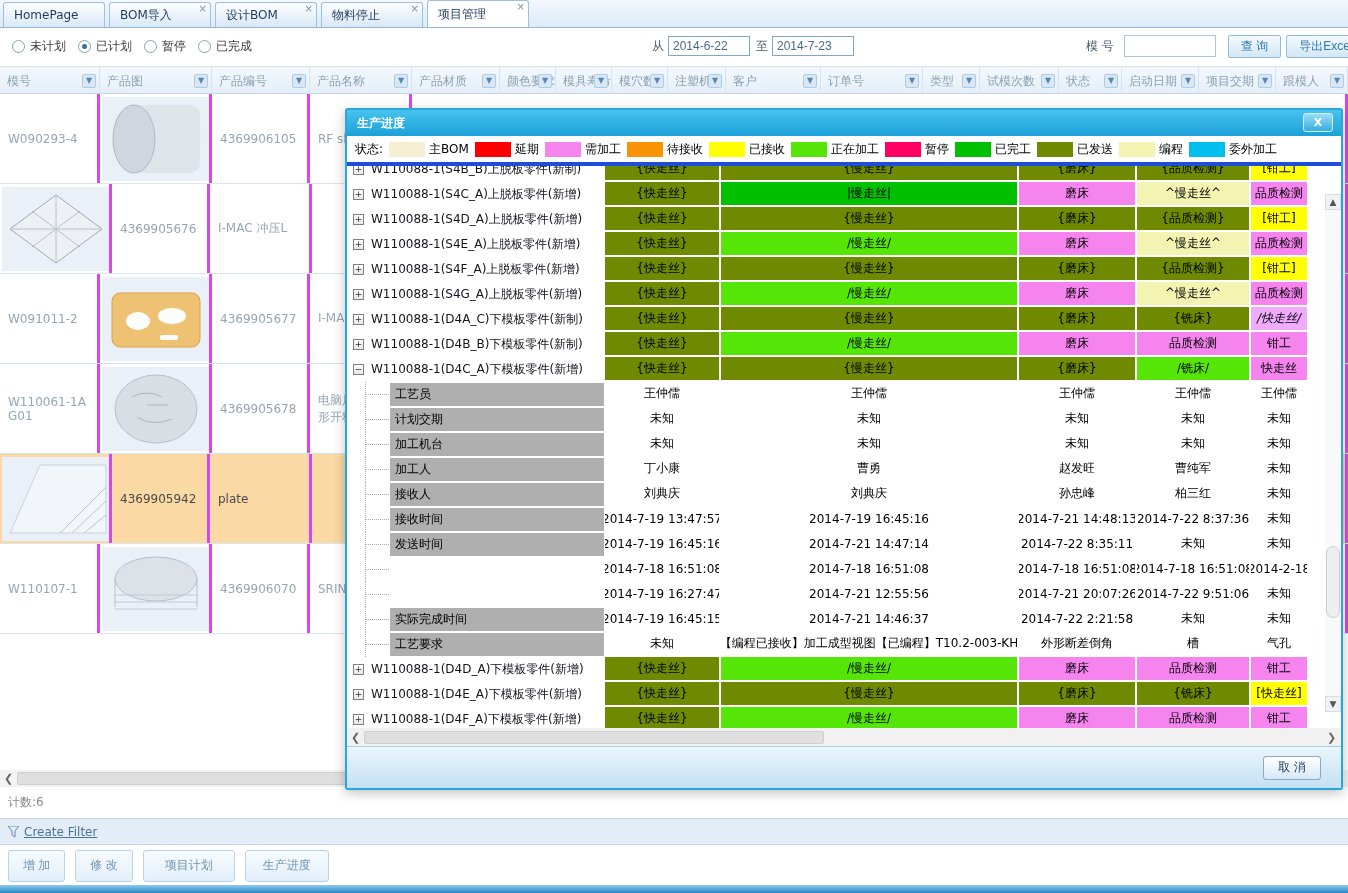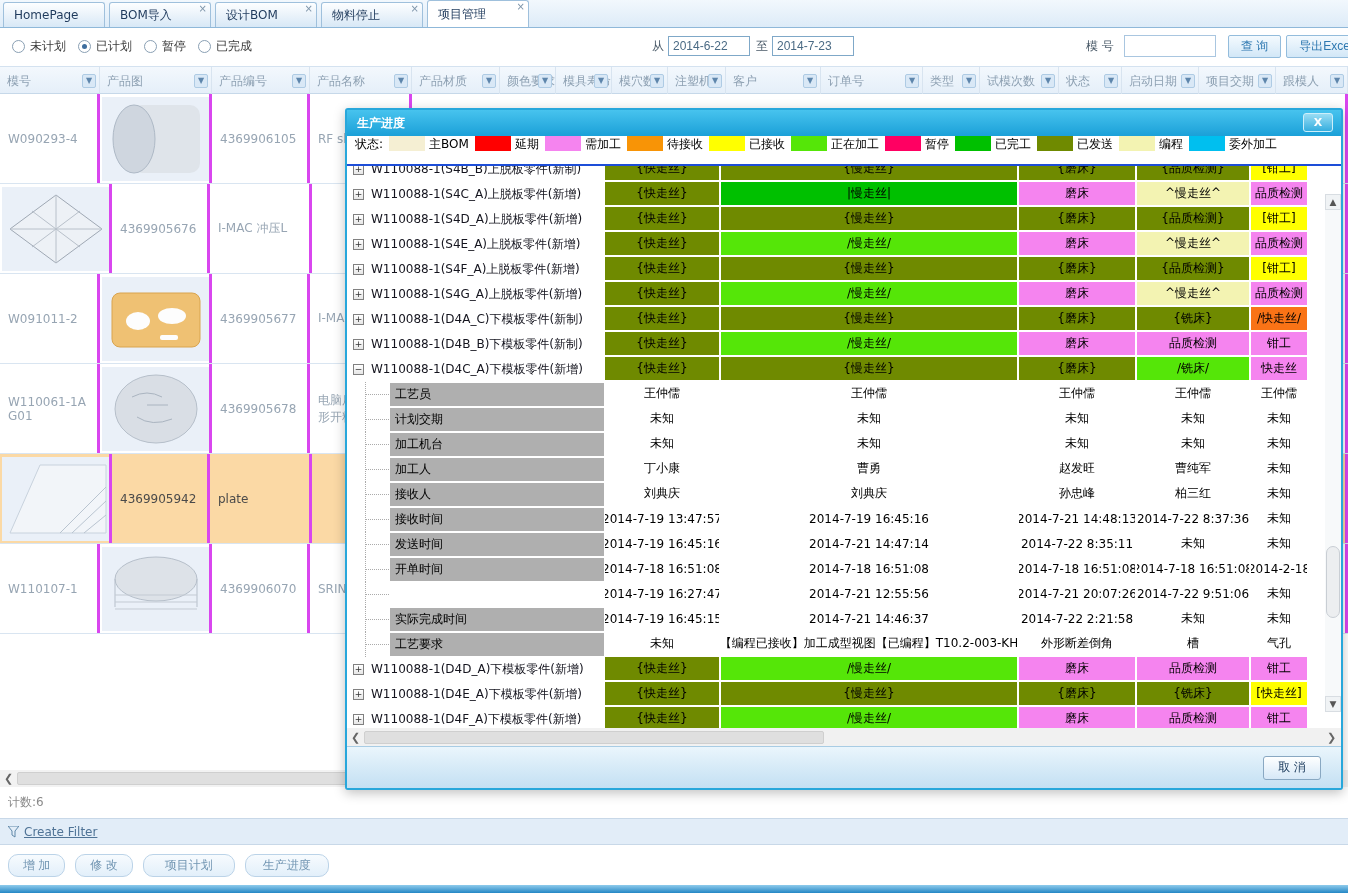--- a/index.html
+++ b/index.html
@@ -48,34 +48,34 @@
 
 .hscroll{position:absolute;height:17px;background:#F2F2F2;display:flex;align-items:center}
 .scroll-arrow{width:17px;text-align:center;color:#666;font-weight:bold;font-size:11px}
 .hthumb{height:13px;background:#DFDFDF;border:1px solid #CFCFCF;border-radius:2px}
 #counttext{position:absolute;left:8px;top:794px;color:#8A8A8A}
 #filterband{position:absolute;left:0;top:818px;width:1348px;height:27px;background:#E2EDF8;
   border-top:1px solid #C8D8E8;border-bottom:1px solid #C8D8E8;display:flex;align-items:center;padding-left:8px}
 #createfilter{color:#4F7396;text-decoration:underline;margin-left:5px}
 #toolbar{position:absolute;left:0;top:846px;width:1348px;height:39px;background:#fff;
   display:flex;align-items:center;padding-left:8px}
-.tbtn{height:23px;border:1px solid #BBD3E8;background:linear-gradient(#F7FBFE,#E2EFFA);
-  color:#7195B2;padding:0 14px;margin-right:10px;font-size:12px;border-radius:10px}
+.tbtn{height:32px;border:1px solid #BBD3E8;background:linear-gradient(#F7FBFE,#E2EFFA);
+  color:#7195B2;padding:0 14px;margin-right:10px;font-size:12px;border-radius:3px}
 #bottomstrip{position:absolute;left:0;top:885px;width:1348px;height:8px;
   background:linear-gradient(#8FCBEC,#2487C5)}
 
 
 #modal{position:absolute;left:345px;top:108px;width:998px;height:682px;background:#fff;
   border:2px solid #28A7DB;border-radius:3px;z-index:10;box-shadow:0 3px 12px rgba(0,0,0,.25)}
 #mtitlebar{height:26px;background:linear-gradient(#47C3EE,#1BA0D8);display:flex;
   align-items:center;color:#fff;font-weight:bold;padding-left:10px;position:relative}
 #mclose{position:absolute;right:8px;top:3px;width:30px;height:19px;
   background:linear-gradient(#9ADDF4,#35AEDF);border:1px solid #CDEFFA;border-radius:3px;
   color:#fff;font-size:11px;text-align:center;line-height:18px;font-weight:bold}
-#mlegend{height:30px;display:flex;padding-left:8px;border-bottom:2px solid #1d4ed8;color:#000}
+#mlegend{height:30px;display:flex;align-items:center;padding-left:8px;border-bottom:4px solid #1d4ed8;color:#000}
 .lg-swatch{width:36px;height:15px;margin:0 4px 0 6px}
 .lg-label{color:#000}
 #mgrid{position:relative;height:564px;overflow:hidden;background:#fff}
 #grid-rows{margin-top:-9px;width:962px}
 .grow{display:flex;height:25px}
 .gname{width:258px;display:flex;align-items:center;background:#fff;position:relative;overflow:hidden}
 .expicon{width:11px;height:11px;border:1px solid #808080;background:linear-gradient(#FFF,#E6E6E6);
   font-size:9px;line-height:9px;text-align:center;color:#333;margin:0 7px 0 6px;flex:none}
 .ntext{color:#14141E;white-space:nowrap}
 .gcell{height:23px;border-right:2px solid #fff;margin-bottom:2px;display:flex;align-items:center;
@@ -449,21 +449,21 @@
         </div>
         <div class="grow">
           <div class="gname">
             <span class="expicon">+</span>
             <span class="ntext">W110088-1(D4A_C)下模板零件(新制)</span>
           </div>
           <div class="gcell c0" style="background: rgb(111, 138, 0);">{快走丝}</div>
           <div class="gcell c1" style="background: rgb(111, 138, 0);">{慢走丝}</div>
           <div class="gcell c2" style="background: rgb(111, 138, 0);">{磨床}</div>
           <div class="gcell c3" style="background: rgb(111, 138, 0);">{铣床}</div>
-          <div class="gcell c4" style="background: #f97316;">/快走丝/</div>
+          <div class="gcell c4" style="background: #f0abfc; font-style: italic;">/快走丝/</div>
         </div>
         <div class="grow">
           <div class="gname">
             <span class="expicon">+</span>
             <span class="ntext">W110088-1(D4B_B)下模板零件(新制)</span>
           </div>
           <div class="gcell c0" style="background: rgb(111, 138, 0);">{快走丝}</div>
           <div class="gcell c1" style="background: rgb(85, 230, 8);">/慢走丝/</div>
           <div class="gcell c2" style="background: rgb(245, 132, 239);">磨床</div>
           <div class="gcell c3" style="background: rgb(245, 132, 239);">品质检测</div>
@@ -561,21 +561,20 @@
           <div class="gcell gwhite c0">2014-7-19 16:45:16</div>
           <div class="gcell gwhite c1">2014-7-21 14:47:14</div>
           <div class="gcell gwhite c2">2014-7-22 8:35:11</div>
           <div class="gcell gwhite c3">未知</div>
           <div class="gcell gwhite c4">未知</div>
         </div>
         <div class="grow">
           <div class="gname">
             <span class="dtree"></span>
             <span class="dtick"></span>
-            <div class="dlabel">开单时间</div>
           </div>
           <div class="gcell gwhite c0">2014-7-18 16:51:08</div>
           <div class="gcell gwhite c1">2014-7-18 16:51:08</div>
           <div class="gcell gwhite c2">2014-7-18 16:51:08</div>
           <div class="gcell gwhite c3">2014-7-18 16:51:08</div>
           <div class="gcell gwhite c4">2014-2-18</div>
         </div>
         <div class="grow">
           <div class="gname">
             <span class="dtree"></span>

